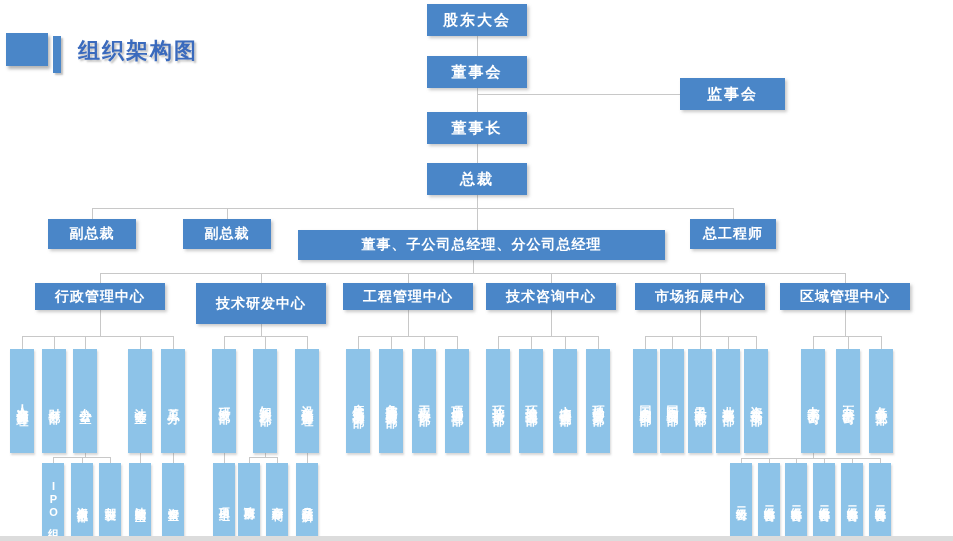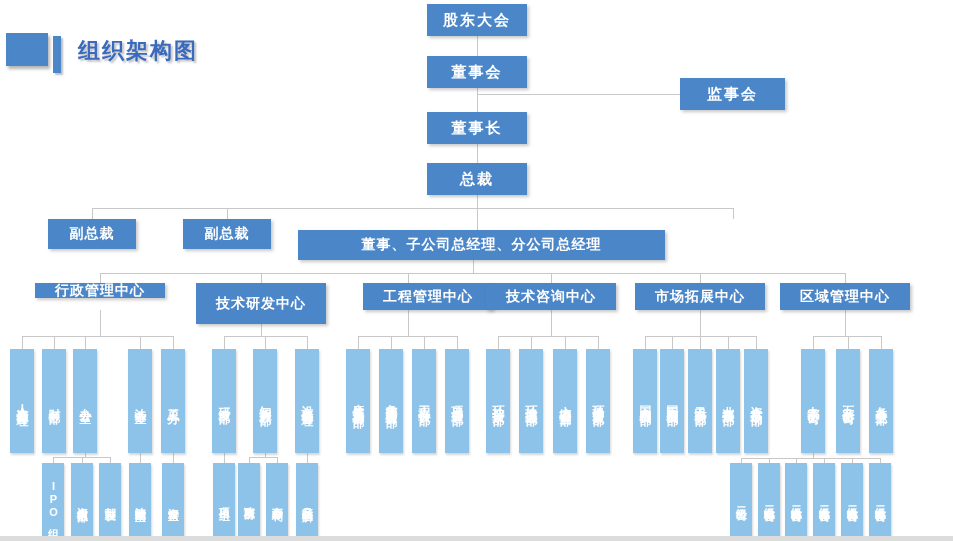--- a/index.html
+++ b/index.html
@@ -63,24 +63,25 @@
 
   <div class="box lg" style="left:427px;top:4px;width:100px;height:32px">股东大会</div>
   <div class="box lg" style="left:427px;top:56px;width:100px;height:32px">董事会</div>
   <div class="box lg" style="left:680px;top:78px;width:105px;height:32px">监事会</div>
   <div class="box lg" style="left:427px;top:112px;width:100px;height:32px">董事长</div>
   <div class="box lg" style="left:427px;top:163px;width:100px;height:32px">总裁</div>
 
   <div class="box" style="left:48px;top:219px;width:88px;height:30px">副总裁</div>
   <div class="box" style="left:183px;top:219px;width:88px;height:30px">副总裁</div>
   <div class="box" style="left:298px;top:230px;width:367px;height:30px">董事、子公司总经理、分公司总经理</div>
+  <div class="box" style="left:690px;top:219px;width:86px;height:30px">总工程师</div>
 
-  <div class="box" style="left:35px;top:283px;width:130px;height:15px">行政管理中心</div>
+  <div class="box" style="left:35px;top:283px;width:130px;height:27px">行政管理中心</div>
   <div class="box" style="left:196px;top:283px;width:130px;height:41px">技术研发中心</div>
-  <div class="box" style="left:363px;top:283px;width:130px;height:27px">工程管理中心</div>
+  <div class="box" style="left:343px;top:283px;width:130px;height:27px">工程管理中心</div>
   <div class="box" style="left:486px;top:283px;width:130px;height:27px">技术咨询中心</div>
   <div class="box" style="left:780px;top:283px;width:130px;height:27px">区域管理中心</div>
   <div class="box" style="left:635px;top:283px;width:130px;height:27px">市场拓展中心</div>
 
   <div class="v" style="left:10px">人力资源管理</div>
   <div class="v" style="left:42px">财务部</div>
   <div class="v" style="left:73px">办公室</div>
   <div class="v" style="left:128px">法务室</div>
   <div class="v" style="left:161px">总工办</div>
 

